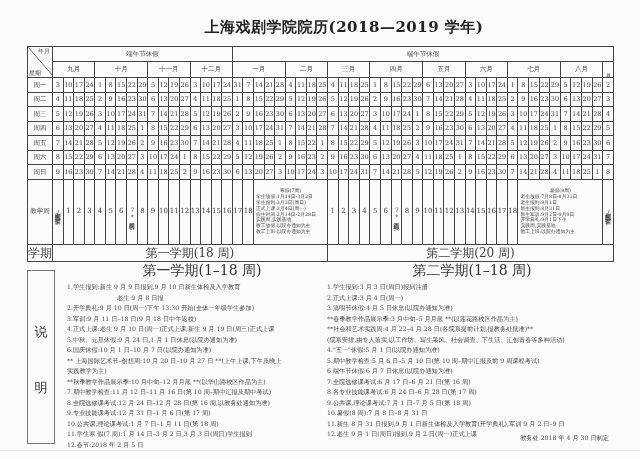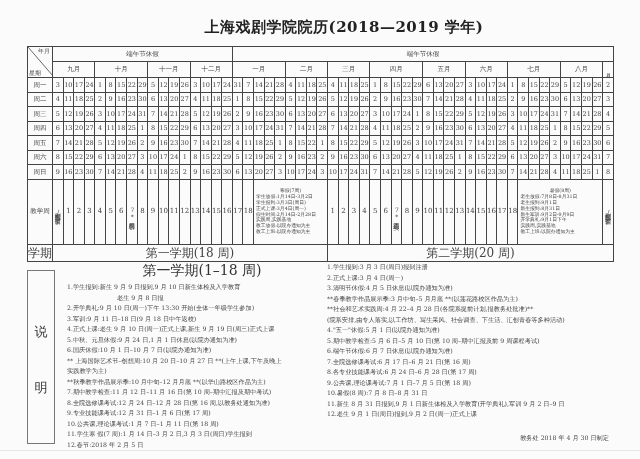--- a/index.html
+++ b/index.html
@@ -594,20 +594,21 @@
         <div class="note">**秋季教学作品展示季:10 月中旬–12 月月底 **(以华山路校区作品为主)</div>
         <div class="note">7.期中教学检查:11 月 12 日–11 月 16 日(第 10 周–期中汇报及期中考试)</div>
         <div class="note">8.全院选修课考试:12 月 24 日–12 月 28 日(第 16 周,以教务处通知为准)</div>
         <div class="note">9.专业技能课考试:12 月 31 日–1 月 6 日(第 17 周)</div>
         <div class="note">10.公共课,理论课考试:1 月 7 日–1 月 11 日(第 18 周)</div>
         <div class="note">11.学生寒 假(7 周):1 月 14 日–3 月 2 日,3 月 3 日(周日)学生报到</div>
         <div class="note">12.春节:2018 年 2 月 5 日</div>
       </div>
   </div>
   <div class="col2">
+    <div class="sect">第二学期(1–18 周)</div>
     <div id="s2items">
         <div class="note">1.学生报到:3 月 3 日(周日)报到注册</div>
         <div class="note">2.正式上课:3 月 4 日(周一)</div>
         <div class="note">3.清明节休假:4 月 5 日休息(以院办通知为准)</div>
         <div class="note">**春季教学作品展示季:3 月中旬–5 月月底 **(以莲花路校区作品为主)</div>
         <div class="note">**社会和艺术实践周:4 月 22–4 月 28 日(各院系提前计划,报教务处批准)**</div>
         <div class="note">(院系安排,由专人落实,以工作坊、写生采风、社会调查、下生活、汇创青春等多种活动)</div>
         <div class="note">4."五一"休假:5 月 1 日(以院办通知为准)</div>
         <div class="note">5.期中教学检查:5 月 6 日–5 月 10 日(第 10 周–期中汇报及前 9 周课程考试)</div>
         <div class="note">6.端午节休假:6 月 7 日休息(以院办通知为准)</div>

